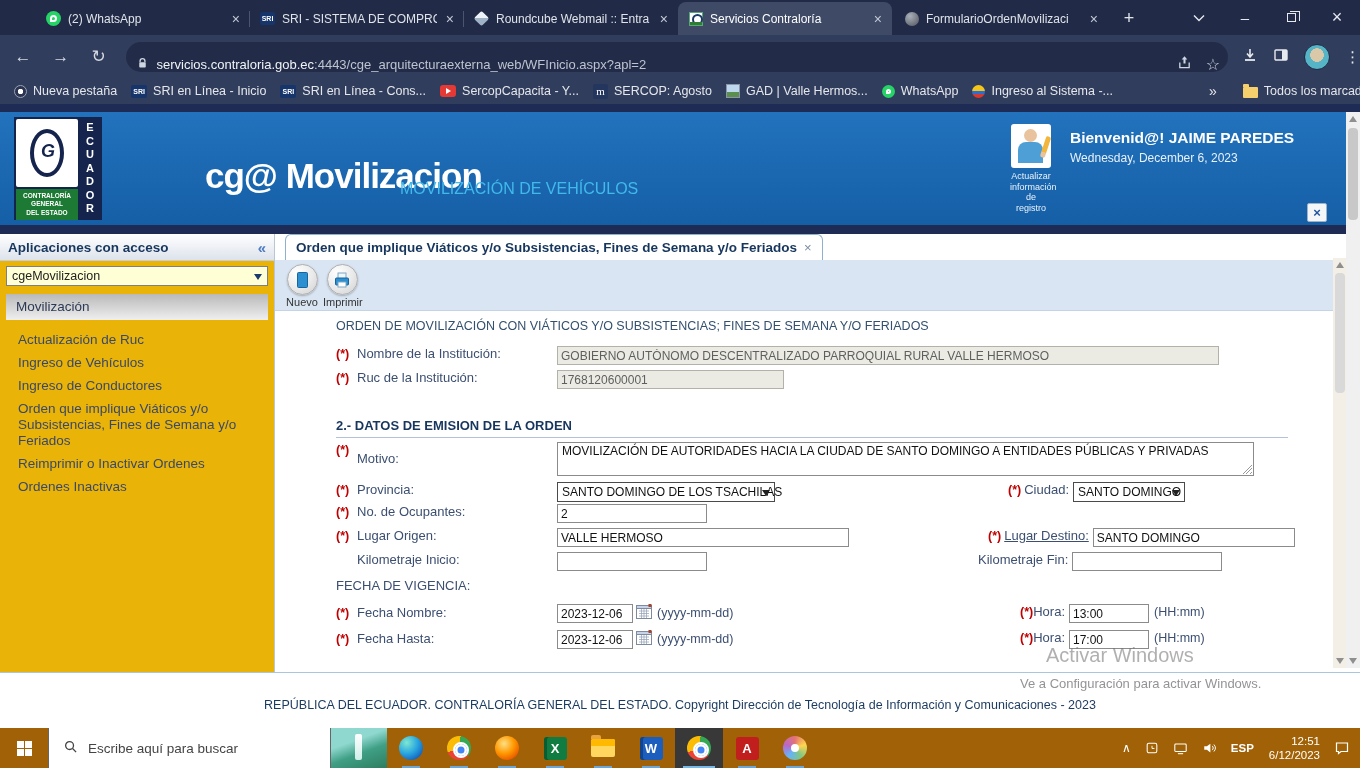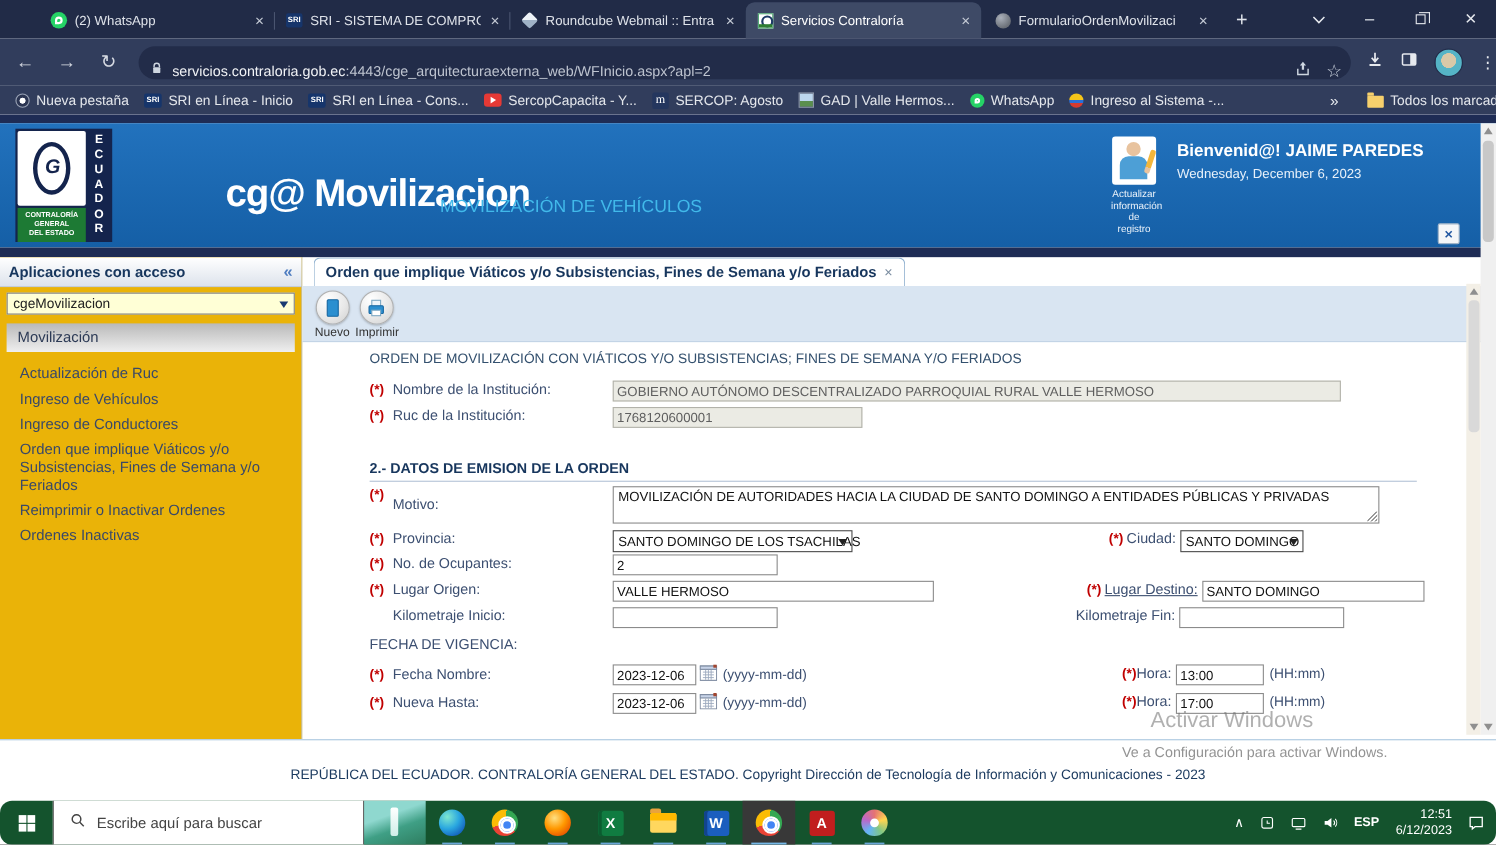--- a/index.html
+++ b/index.html
@@ -140,21 +140,21 @@
   .tri-down { border-left:4px solid transparent; border-right:4px solid transparent; border-top:6px solid #8f8f8f; }
   .sthumb { position:absolute; left:2px; width:10px; background:#c8c8c8; border-radius:4px; }
   .sb-outer .sthumb { top:16px; height:92px; }
   .sb-inner .sthumb { top:15px; height:120px; background:#d9d9d9; }
 
   
   .wm1 { position:absolute; left:1046px; top:540px; font-size:20px; color:rgba(112,112,112,.55); z-index:40; }
   .wm2 { position:absolute; left:1020px; top:572px; font-size:13px; color:rgba(120,120,120,.8); z-index:40; }
 
   
-  .taskbar { position:absolute; left:0; top:728px; width:1360px; height:40px; background:#14532d; display:flex; align-items:stretch;border-radius:11px; }
+  .taskbar { position:absolute; left:0; top:728px; width:1360px; height:40px; background:#a16207; display:flex; align-items:stretch; }
   .start { width:48px; display:flex; align-items:center; justify-content:center; }
   .winlogo { display:grid; grid-template-columns:7px 7px; grid-template-rows:7px 7px; gap:1px; }
   .winlogo i { background:#fff; }
   .tsearch { width:283px; background:#fff; display:flex; align-items:center; gap:10px; padding-left:14px; border:1px solid #666; border-top:none; border-bottom:none; }
   .tsearch .ph { font-size:13.5px; color:#444; }
   .twidget { width:56px; background:linear-gradient(160deg,#8fd8cf 0 35%,#3f9f85 60%,#2e7d5f); position:relative; }
   .twidget::before { content:""; position:absolute; left:24px; top:6px; width:7px; height:26px; background:linear-gradient(#ffffff,#cfeee8); border-radius:2px; }
   .tslot { width:48px; position:relative; display:flex; align-items:center; justify-content:center; }
   .tslot.run::after { content:""; position:absolute; left:15px; bottom:0; width:18px; height:2px; background:#6aa7d8; }
   .tslot.activeapp { background:#383838; }
@@ -453,21 +453,21 @@
                   <rect x="0.5" y="1.5" width="15" height="3" fill="#c7d3e8" stroke="#7d8aa0"></rect>
                   <rect x="12.5" y="0" width="3" height="3" fill="#a3452e"></rect>
                   <path d="M3 7h10M3 9.5h10M3 12h10M5.5 5v9M8 5v9M10.5 5v9" stroke="#9aa7bd" stroke-width="0.8"></path>
                 </svg></span><span class="hint">(yyyy-mm-dd)</span>
             <span class="rgroup" style="left:684px;">
               <span class="req" style="margin-right:0;">(*)</span><span class="rlabel">Hora:</span><input class="fin" style="width: 80px;" value="13:00"><span class="hint">(HH:mm)</span>
             </span>
           </div>
 
           <div class="frow">
-            <span class="req">(*)</span><span class="flabel">Nueva Hasta:</span><input class="fin" style="width: 76px;" value="2023-12-06"><span class="cal"><svg width="16" height="15" viewBox="0 0 16 15">
+            <span class="req">(*)</span><span class="flabel">Fecha Hasta:</span><input class="fin" style="width: 76px;" value="2023-12-06"><span class="cal"><svg width="16" height="15" viewBox="0 0 16 15">
                   <rect x="0.5" y="1.5" width="15" height="13" fill="#fff" stroke="#7d8aa0"></rect>
                   <rect x="0.5" y="1.5" width="15" height="3" fill="#c7d3e8" stroke="#7d8aa0"></rect>
                   <rect x="12.5" y="0" width="3" height="3" fill="#a3452e"></rect>
                   <path d="M3 7h10M3 9.5h10M3 12h10M5.5 5v9M8 5v9M10.5 5v9" stroke="#9aa7bd" stroke-width="0.8"></path>
                 </svg></span><span class="hint">(yyyy-mm-dd)</span>
             <span class="rgroup" style="left:684px;">
               <span class="req" style="margin-right:0;">(*)</span><span class="rlabel">Hora:</span><input class="fin" style="width: 80px;" value="17:00"><span class="hint">(HH:mm)</span>
             </span>
           </div>
         </div>

